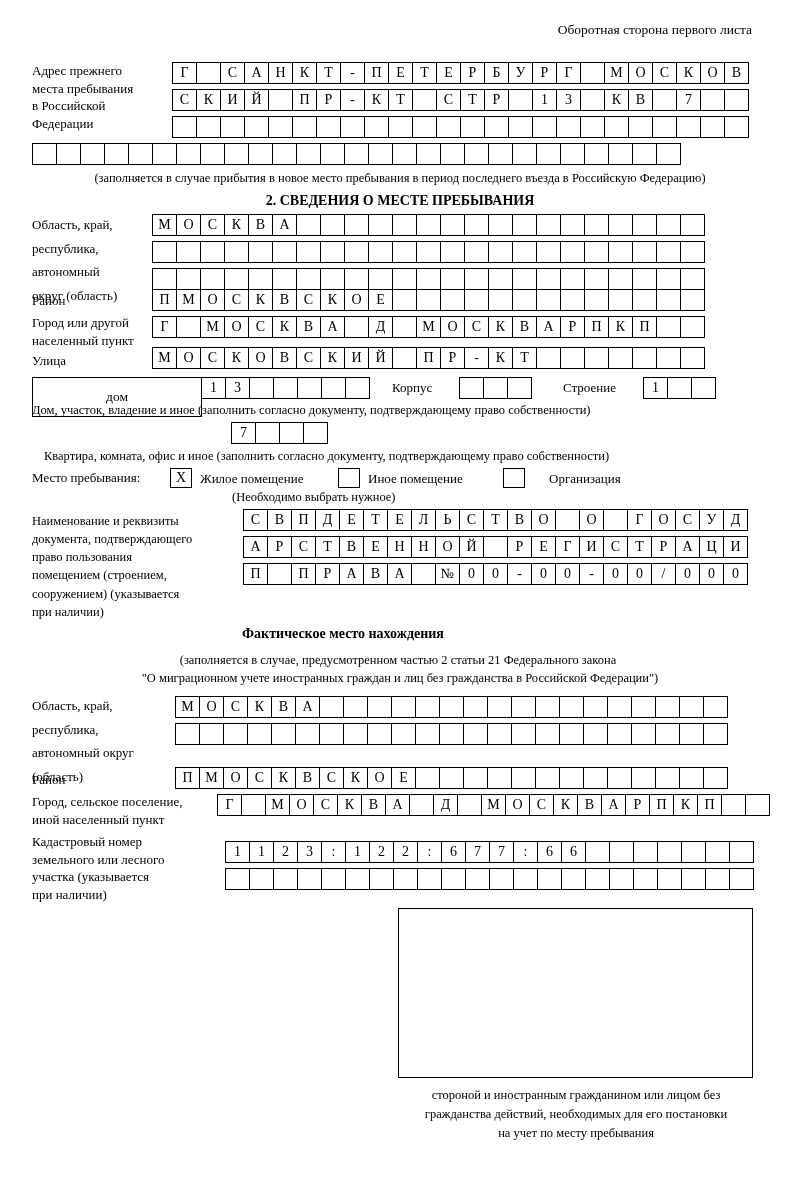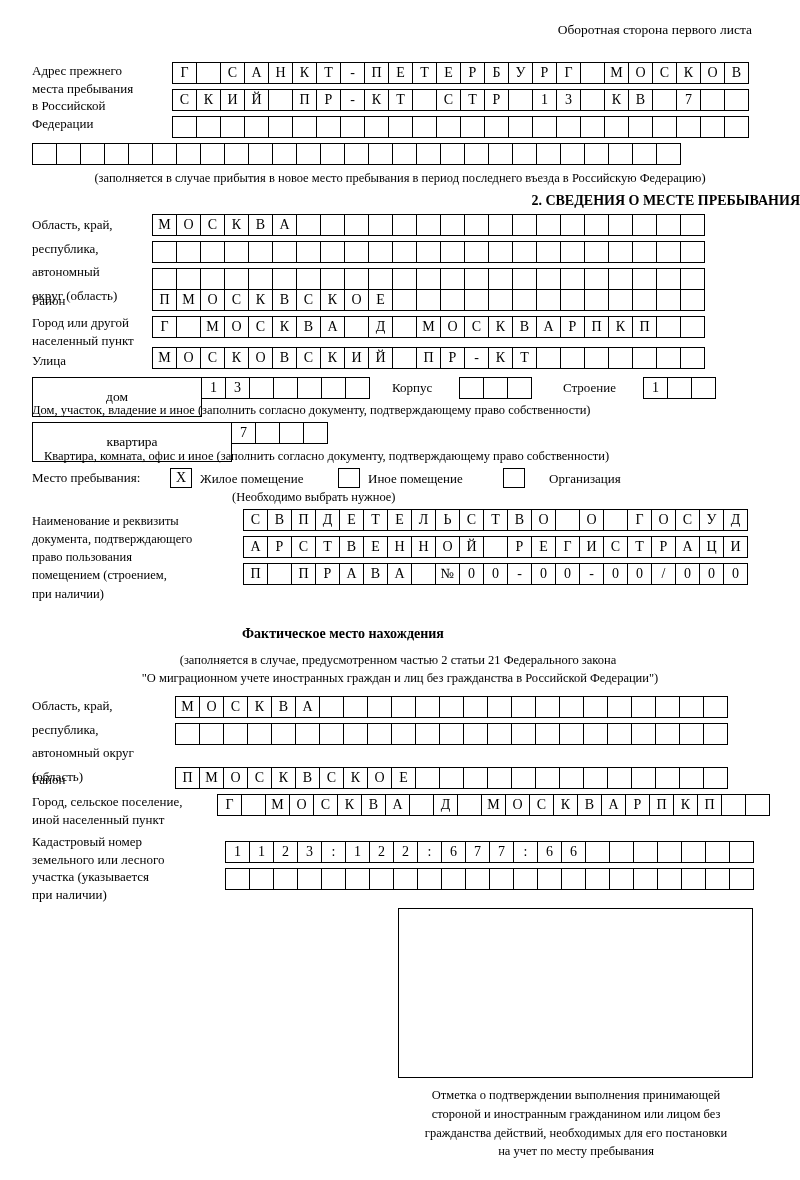--- a/index.html
+++ b/index.html
@@ -165,21 +165,21 @@
       <div class="cell"></div>
       <div class="cell"></div>
       <div class="cell"></div>
       <div class="cell"></div>
       <div class="cell"></div>
       <div class="cell"></div>
     </div>
 
   <div class="lbl-sm" style="position:absolute;left:32px;top:170px;width:736px;text-align:center;">(заполняется в случае прибытия в новое место пребывания в период последнего въезда в Российскую Федерацию)</div>
 
-  <div class="bold" style="position:absolute;left:0;top:193px;width:800px;text-align:right;font-size:14px;">2. СВЕДЕНИЯ О МЕСТЕ ПРЕБЫВАНИЯ</div>
+  <div class="bold" style="position:absolute;left:0;top:193px;width:800px;text-align:center;font-size:14px;">2. СВЕДЕНИЯ О МЕСТЕ ПРЕБЫВАНИЯ</div>
 
   <div class="lbl-block lbl" style="left:32px;top:216px;width:140px;">
     <div>Область, край,</div>
     <div style="margin-top:6px">республика,</div>
     <div style="margin-top:6px">автономный</div>
     <div style="margin-top:6px">округ (область)</div>
   </div>
   <div class="row" id="s2reg0" style="left:152px;top:214px;">
       <div class="cell">М</div>
       <div class="cell">О</div>
@@ -358,21 +358,20 @@
     </div>
   <div class="lbl" style="position:absolute;left:563px;top:379px;">Строение</div>
   <div class="row" id="s2stro" style="left:643px;top:377px;">
       <div class="cell">1</div>
       <div class="cell"></div>
       <div class="cell"></div>
     </div>
 
   <div class="lbl-sm" style="position:absolute;left:32px;top:402px;">Дом, участок, владение и иное (заполнить согласно документу, подтверждающему право собственности)</div>
 
-  <div class="txtbox" style="position:absolute;left:32px;top:422px;width:200px;">квартира</div>
   <div class="row" id="s2flat" style="left:231px;top:422px;">
       <div class="cell">7</div>
       <div class="cell"></div>
       <div class="cell"></div>
       <div class="cell"></div>
     </div>
   <div class="lbl-sm" style="position:absolute;left:44px;top:448px;text-align:right;">Квартира, комната, офис и иное (заполнить согласно документу, подтверждающему право собственности)</div>
 
   <div class="lbl" style="position:absolute;left:32px;top:469px;">Место пребывания:</div>
   <div style="position:absolute;left:170px;top:468px;" class="chk">X</div>
@@ -381,20 +380,21 @@
   <div class="lbl" style="position:absolute;left:368px;top:470px;">Иное помещение</div>
   <div style="position:absolute;left:503px;top:468px;" class="chk"></div>
   <div class="lbl" style="position:absolute;left:549px;top:470px;">Организация</div>
   <div class="lbl-sm" style="position:absolute;left:232px;top:489px;">(Необходимо выбрать нужное)</div>
 
   <div class="lbl-block lbl-sm" style="left:32px;top:512px;width:210px;line-height:1.45;">
     <div>Наименование и реквизиты</div>
     <div>документа, подтверждающего</div>
     <div>право пользования</div>
     <div>помещением (строением,</div>
+    <div>сооружением) (указывается</div>
     <div>при наличии)</div>
   </div>
   <div class="row" id="s2doc0" style="left:243px;top:509px;">
       <div class="cell">С</div>
       <div class="cell">В</div>
       <div class="cell">П</div>
       <div class="cell">Д</div>
       <div class="cell">Е</div>
       <div class="cell">Т</div>
       <div class="cell">Е</div>
@@ -628,19 +628,18 @@
       <div class="cell"></div>
       <div class="cell"></div>
       <div class="cell"></div>
       <div class="cell"></div>
       <div class="cell"></div>
       <div class="cell"></div>
     </div>
 
   <div class="bigbox" style="left:398px;top:908px;width:355px;height:170px;"></div>
   <div class="lbl-sm" style="position:absolute;left:390px;top:1086px;width:372px;text-align:center;line-height:1.5;">
-    <div>Отметка о подтверждении выполнения принимающей</div>
     <div>стороной и иностранным гражданином или лицом без</div>
     <div>гражданства действий, необходимых для его постановки</div>
     <div>на учет по месту пребывания</div>
   </div>
 
 </div>
 
 </body></html>

